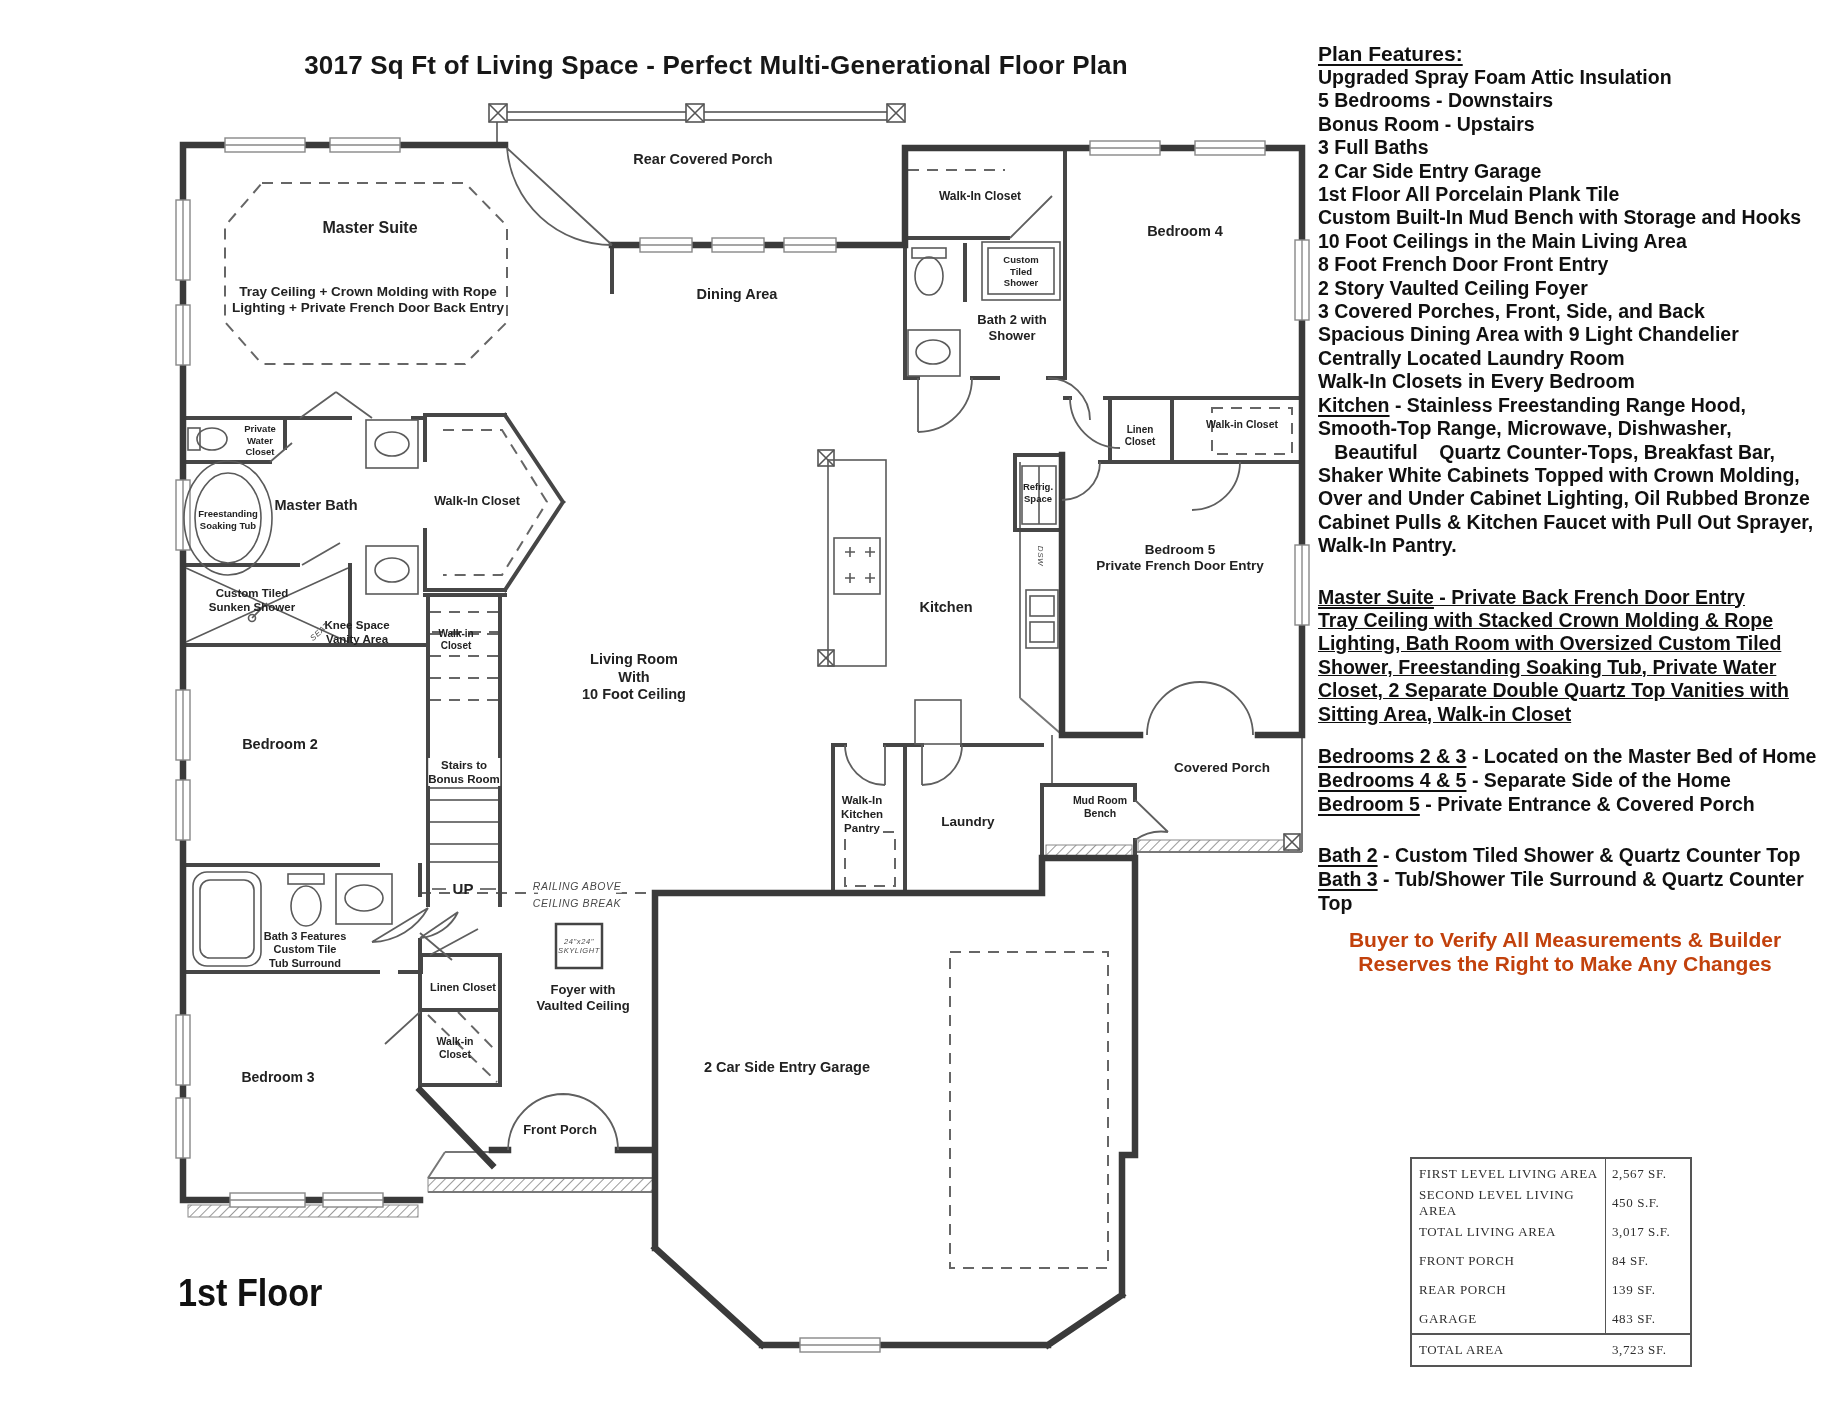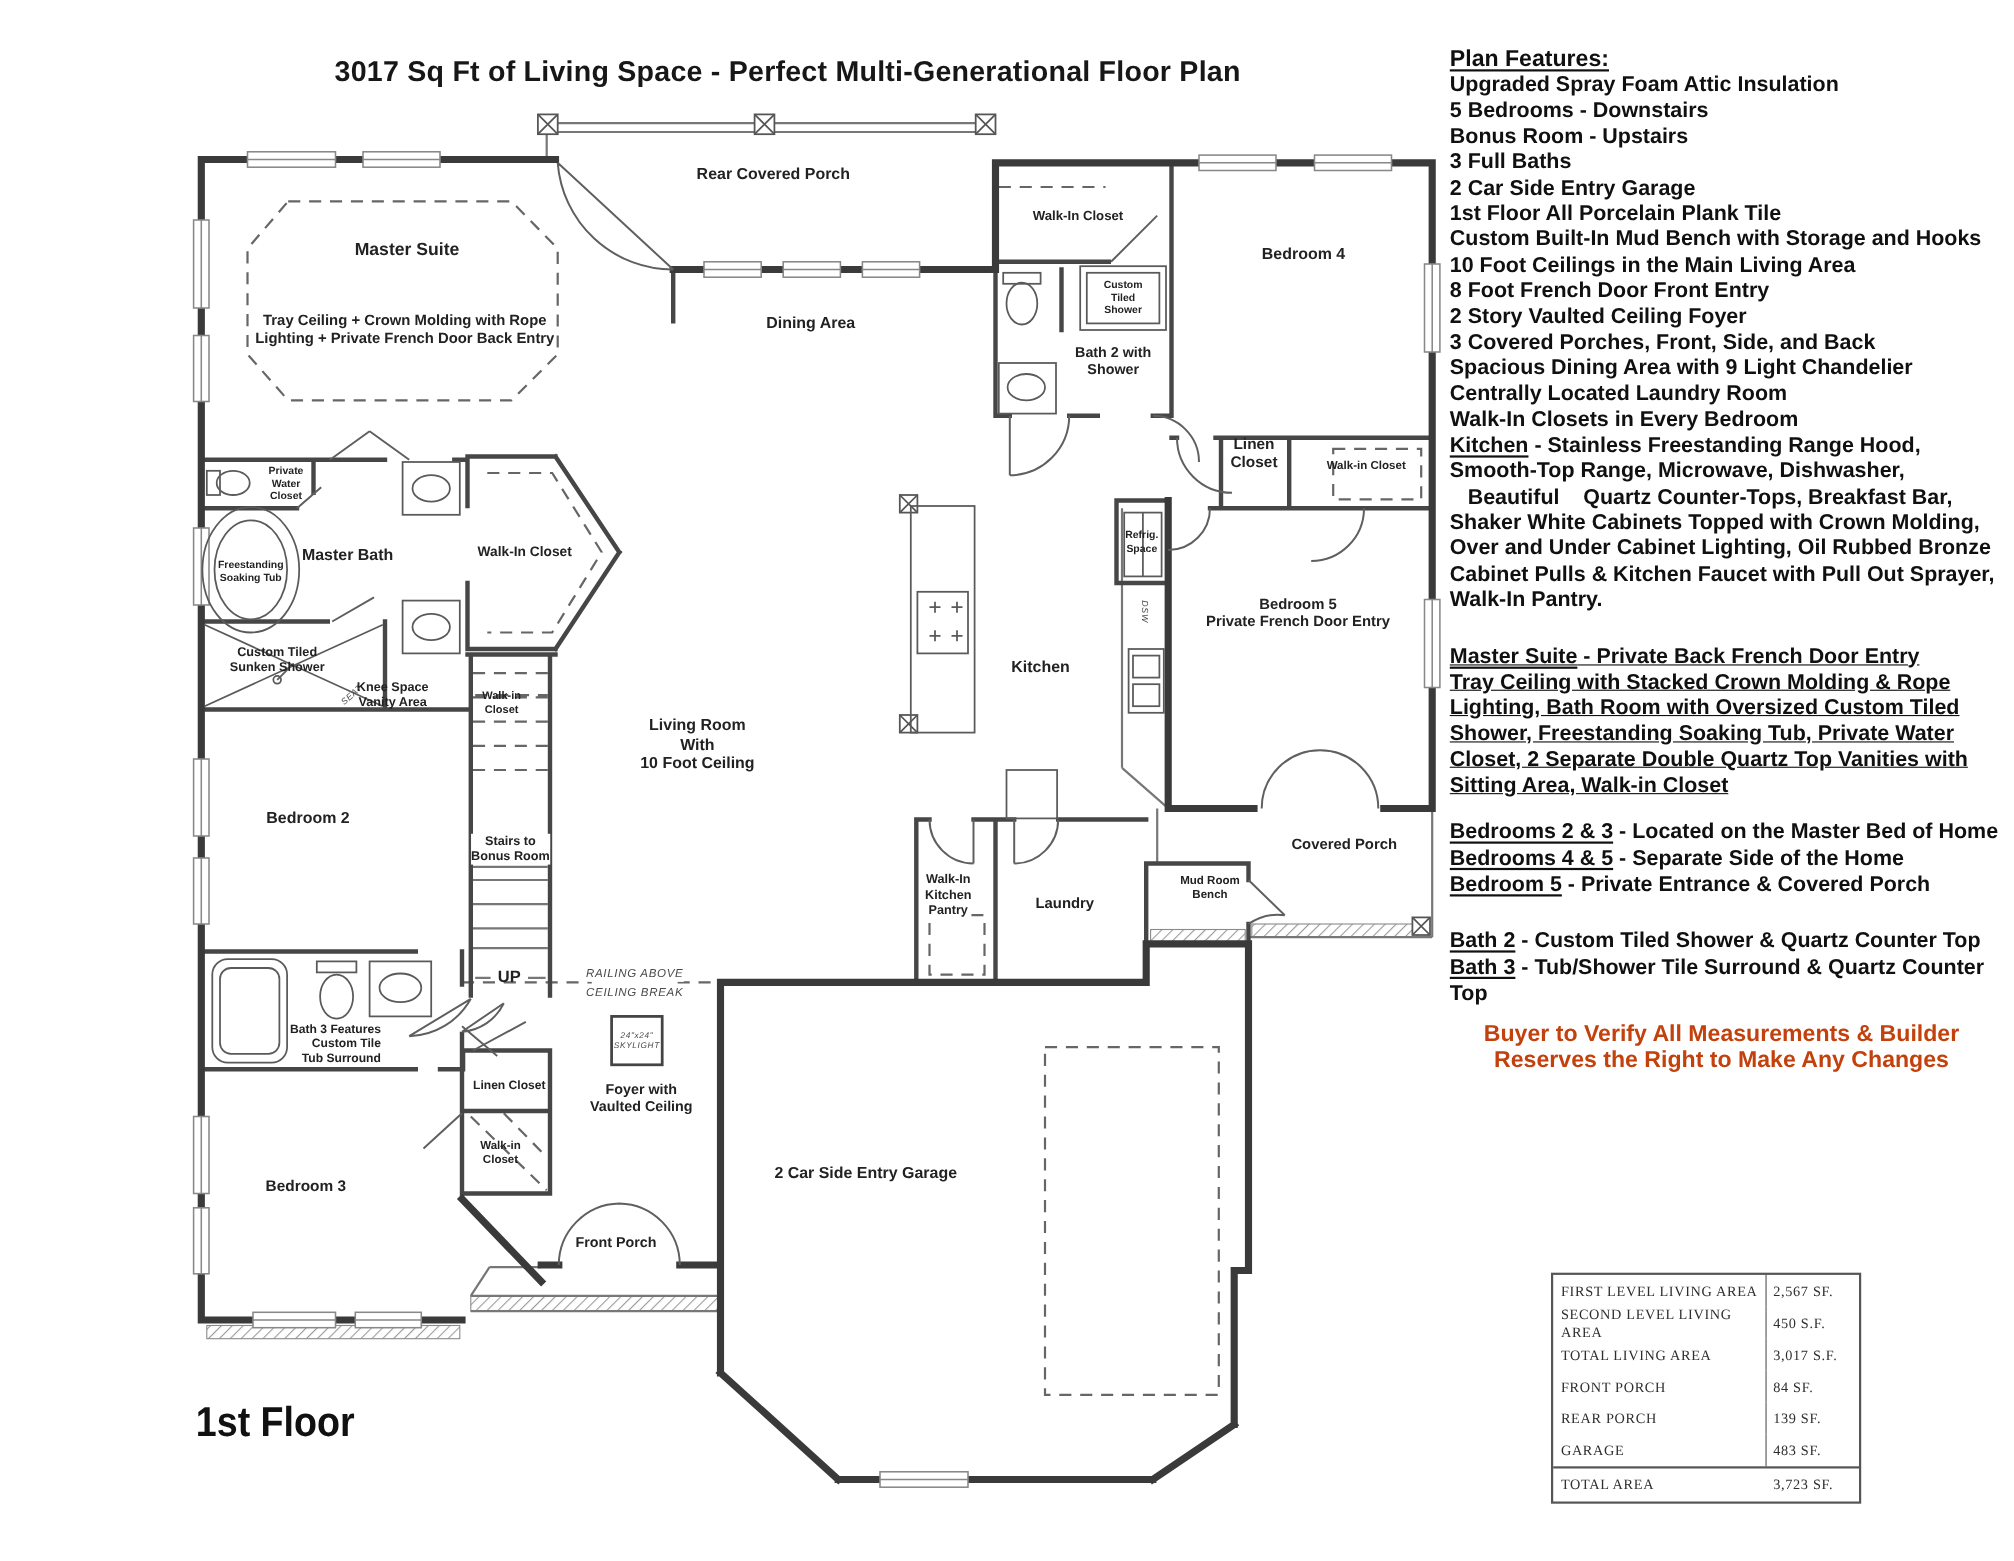--- a/index.html
+++ b/index.html
@@ -229,21 +229,21 @@
 Shower</div>
   <div class="lbl" style="left:1012px;top:328px;font-size:13px">Bath 2 with
 Shower</div>
   <div class="lbl" style="left:260px;top:440px;font-size:9.5px">Private
 Water
 Closet</div>
   <div class="lbl" style="left:228px;top:520px;font-size:9.5px">Freestanding
 Soaking Tub</div>
   <div class="lbl" style="left:316px;top:506px;font-size:14.5px">Master Bath</div>
   <div class="lbl" style="left:477px;top:502px;font-size:12.5px">Walk-In Closet</div>
-  <div class="lbl" style="left:1140px;top:412px;font-size:14px">Linen
+  <div class="lbl" style="left:1140px;top:436px;font-size:10px">Linen
 Closet</div>
   <div class="lbl" style="left:1242px;top:424px;font-size:10.5px">Walk-in Closet</div>
   <div class="lbl" style="left:1038px;top:493px;font-size:9.5px">Refrig.
 Space</div>
   <div class="lbl" style="left:252px;top:600px;font-size:11.5px">Custom Tiled
 Sunken Shower</div>
   <div class="lbl" style="left:357px;top:632px;font-size:11.5px">Knee Space
 Vanity Area</div>
   <div class="lbl" style="left:456px;top:640px;font-size:10px">Walk-in
 Closet</div>
@@ -259,21 +259,21 @@
   <div class="lbl" style="left:1222px;top:768px;font-size:13.5px">Covered Porch</div>
   <div class="lbl" style="left:862px;top:814px;font-size:11.5px;background:#fff">Walk-In
 Kitchen
 Pantry</div>
   <div class="lbl" style="left:968px;top:822px;font-size:13.5px">Laundry</div>
   <div class="lbl" style="left:1100px;top:807px;font-size:10.5px">Mud Room
 Bench</div>
   <div class="lbl" style="left:463px;top:889px;font-size:15px">UP</div>
   <div class="lbl hand" style="left:577px;top:886px;font-size:10.5px;background:#fff">RAILING ABOVE</div>
   <div class="lbl hand" style="left:577px;top:903px;font-size:10.5px;background:#fff">CEILING BREAK</div>
-  <div class="lbl" style="left:305px;top:950px;font-size:11px;text-align:right">Bath 3 Features
+  <div class="lbl" style="left:305px;top:950px;font-size:11px;text-align:center">Bath 3 Features
 Custom Tile
 Tub Surround</div>
   <div class="lbl hand" style="left:579px;top:946px;font-size:7.5px">24"x24"
 SKYLIGHT</div>
   <div class="lbl" style="left:463px;top:988px;font-size:11px">Linen Closet</div>
   <div class="lbl" style="left:583px;top:998px;font-size:13px">Foyer with
 Vaulted Ceiling</div>
   <div class="lbl" style="left:455px;top:1048px;font-size:10.5px">Walk-in
 Closet</div>
   <div class="lbl" style="left:278px;top:1078px;font-size:14px">Bedroom 3</div>

